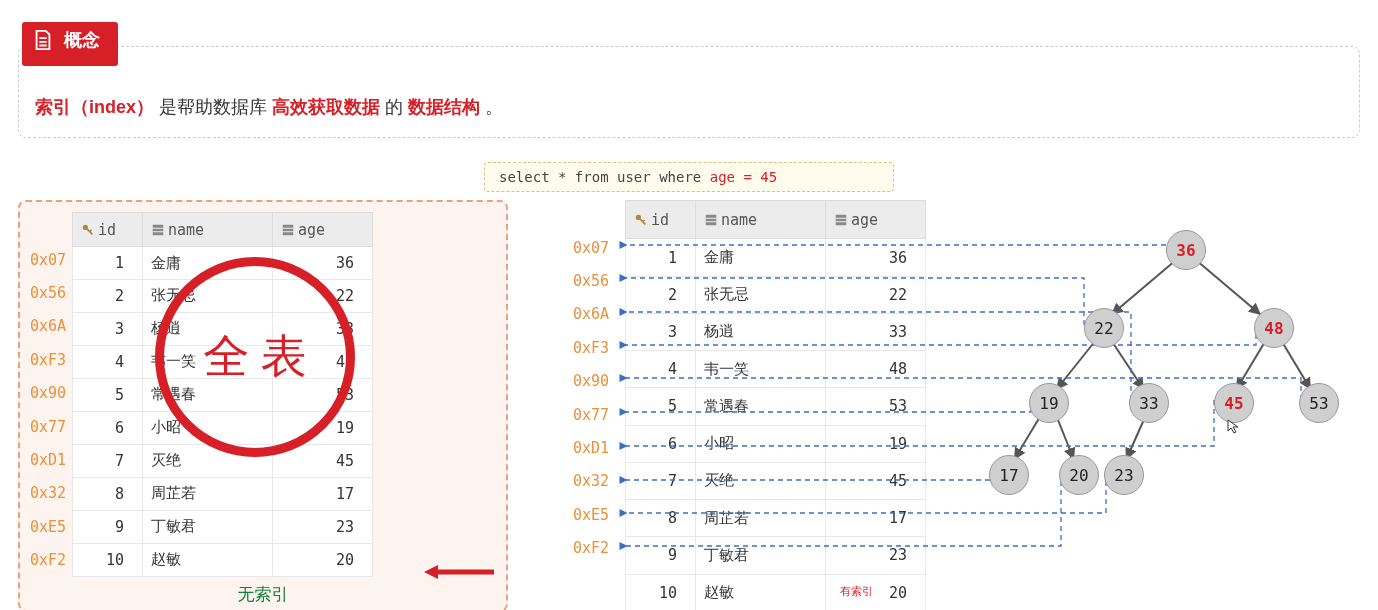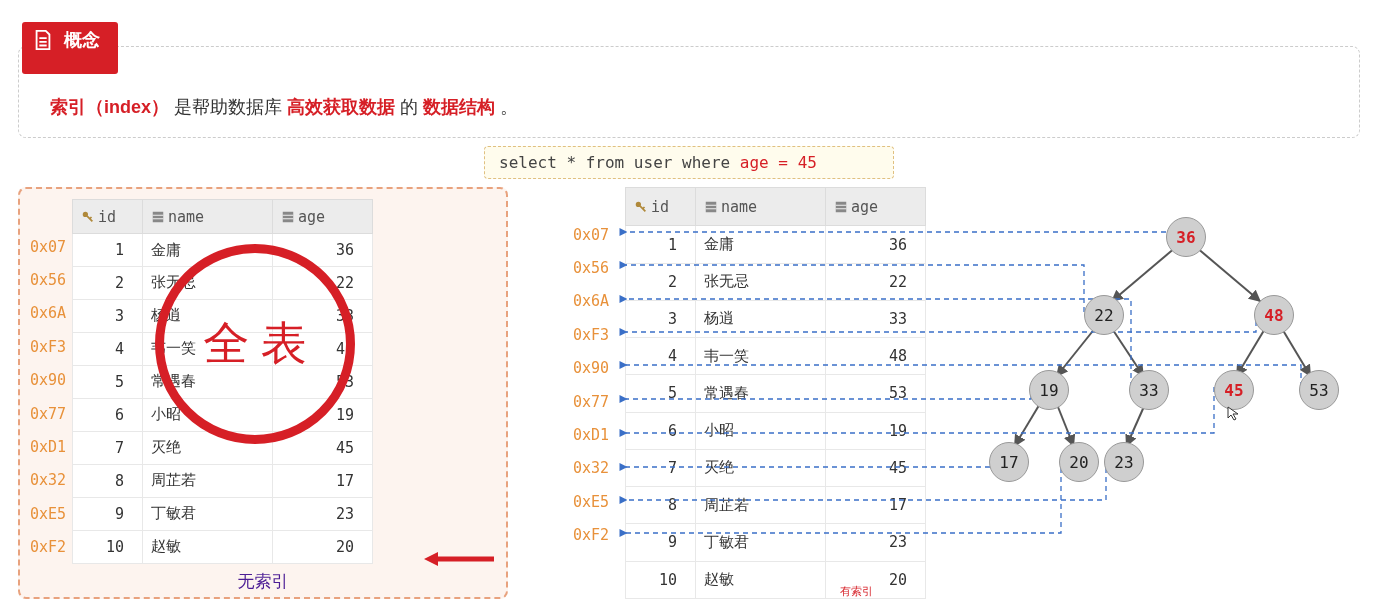--- a/index.html
+++ b/index.html
@@ -1,40 +1,40 @@
 <!DOCTYPE html>
 <html><head>
 <meta charset="utf-8">
 <style>
 *{box-sizing:border-box;margin:0;padding:0}
 body{font-family:Arial,"Microsoft YaHei",sans-serif;background:#fff;width:1378px;height:610px;position:relative;padding:18px}
-.concept-badge{position:absolute;left:22px;top:22px;background:#d61f26;color:#fff;display:flex;align-items:center;padding:6px 18px 22px 10px;font-weight:bold;font-size:18px;border-radius:3px}
+.concept-badge{position:absolute;left:22px;top:22px;background:#d61f26;color:#fff;display:flex;align-items:center;padding:6px 18px 14px 10px;font-weight:bold;font-size:18px;border-radius:3px}
 .concept-badge .doc-icon{width:22px;height:24px;margin-right:10px;display:inline-block}
 .concept-badge svg{display:block}
-.concept-box{border:1px dashed #ccc;border-radius:8px;padding:48px 31px 18px;margin-top:28px}
+.concept-box{border:1px dashed #ccc;border-radius:8px;padding:48px 16px 18px;margin-top:28px}
 .concept-text{font-size:18px}
 .concept-text .red{color:#d61f26;font-weight:bold}
 .concept-text .norm{color:#333}
-.query-box{margin:8px auto 0;width:410px;border:1px dashed #e0c080;background:#fffced;padding:6px 14px;font-size:16px;color:#444;font-family:Consolas,monospace;text-align:left;border-radius:4px}
+.query-box{margin:24px auto 0;width:410px;border:1px dashed #e0c080;background:#fffced;padding:6px 14px;font-size:14px;color:#444;font-family:Consolas,monospace;text-align:left;border-radius:4px}
 .query-box .red{color:#d61f26}
 .lower{display:flex;margin-top:8px;gap:0}
 .left-panel{position:relative;border:2px dashed #e8a27e;border-radius:8px;background:#fdf4ef;padding:10px 10px 4px 10px;width:490px}
 .right-panel{position:relative;margin-left:65px;display:flex;gap:10px}
 .addr-col{display:flex;flex-direction:column;width:42px;margin-top:31px}
 .addr{color:#e8913a;font-family:Consolas,monospace;font-size:15px;height:33.4px;display:flex;align-items:center}
 .tbl-wrap{display:flex}
 .tbl{border-collapse:collapse;font-family:Consolas,monospace;font-size:15px}
 .tbl th{background:#ececec;padding:7px 8px;text-align:left;border:1px solid #dcdcdc;color:#555;font-weight:normal}
 .tbl th .hicon{display:inline-block;width:14px;height:14px;vertical-align:middle;margin-right:3px}
 .tbl td{padding:6px 8px;border:1px solid #e8e8e8;background:#fff;color:#333}
 .tbl td.num{text-align:right;padding-right:18px}
 .stamp{position:absolute;left:135px;top:55px;width:200px;height:200px;border:9px solid #d61f26;border-radius:50%;display:flex;flex-direction:row;align-items:center;justify-content:center;color:#d61f26;font-size:46px;font-family:"STKaiti","KaiTi",serif;pointer-events:none;line-height:1.1}
 .arrow-scan{position:absolute;right:12px;top:360px;color:#d61f26;font-size:28px}
 .arrow-scan svg{display:block}
-.label-bottom{text-align:center;color:#4c1d95;font-size:17px;margin-top:6px}
+.label-bottom{text-align:center;color:#15803d;font-size:17px;margin-top:6px}
 .label-bottom2{position:absolute;left:840px;top:584px;color:#d61f26;font-size:11px}
 .tree{position:relative;width:390px;height:370px;margin-left:10px}
 .node{position:absolute;width:40px;height:40px;border-radius:50%;background:#cfcfcf;border:1px solid #999;display:flex;align-items:center;justify-content:center;font-family:Consolas,monospace;font-size:16px;color:#222}
 .node.hot{color:#d61f26;font-weight:bold}
 .cursor{position:absolute;width:16px;height:16px}
 svg.edges{position:absolute;left:0;top:0;width:100%;height:100%;pointer-events:none}
 svg.dash{position:absolute;left:-330px;top:0;width:720px;height:370px;pointer-events:none}
 </style>
 </head>
 <body>

